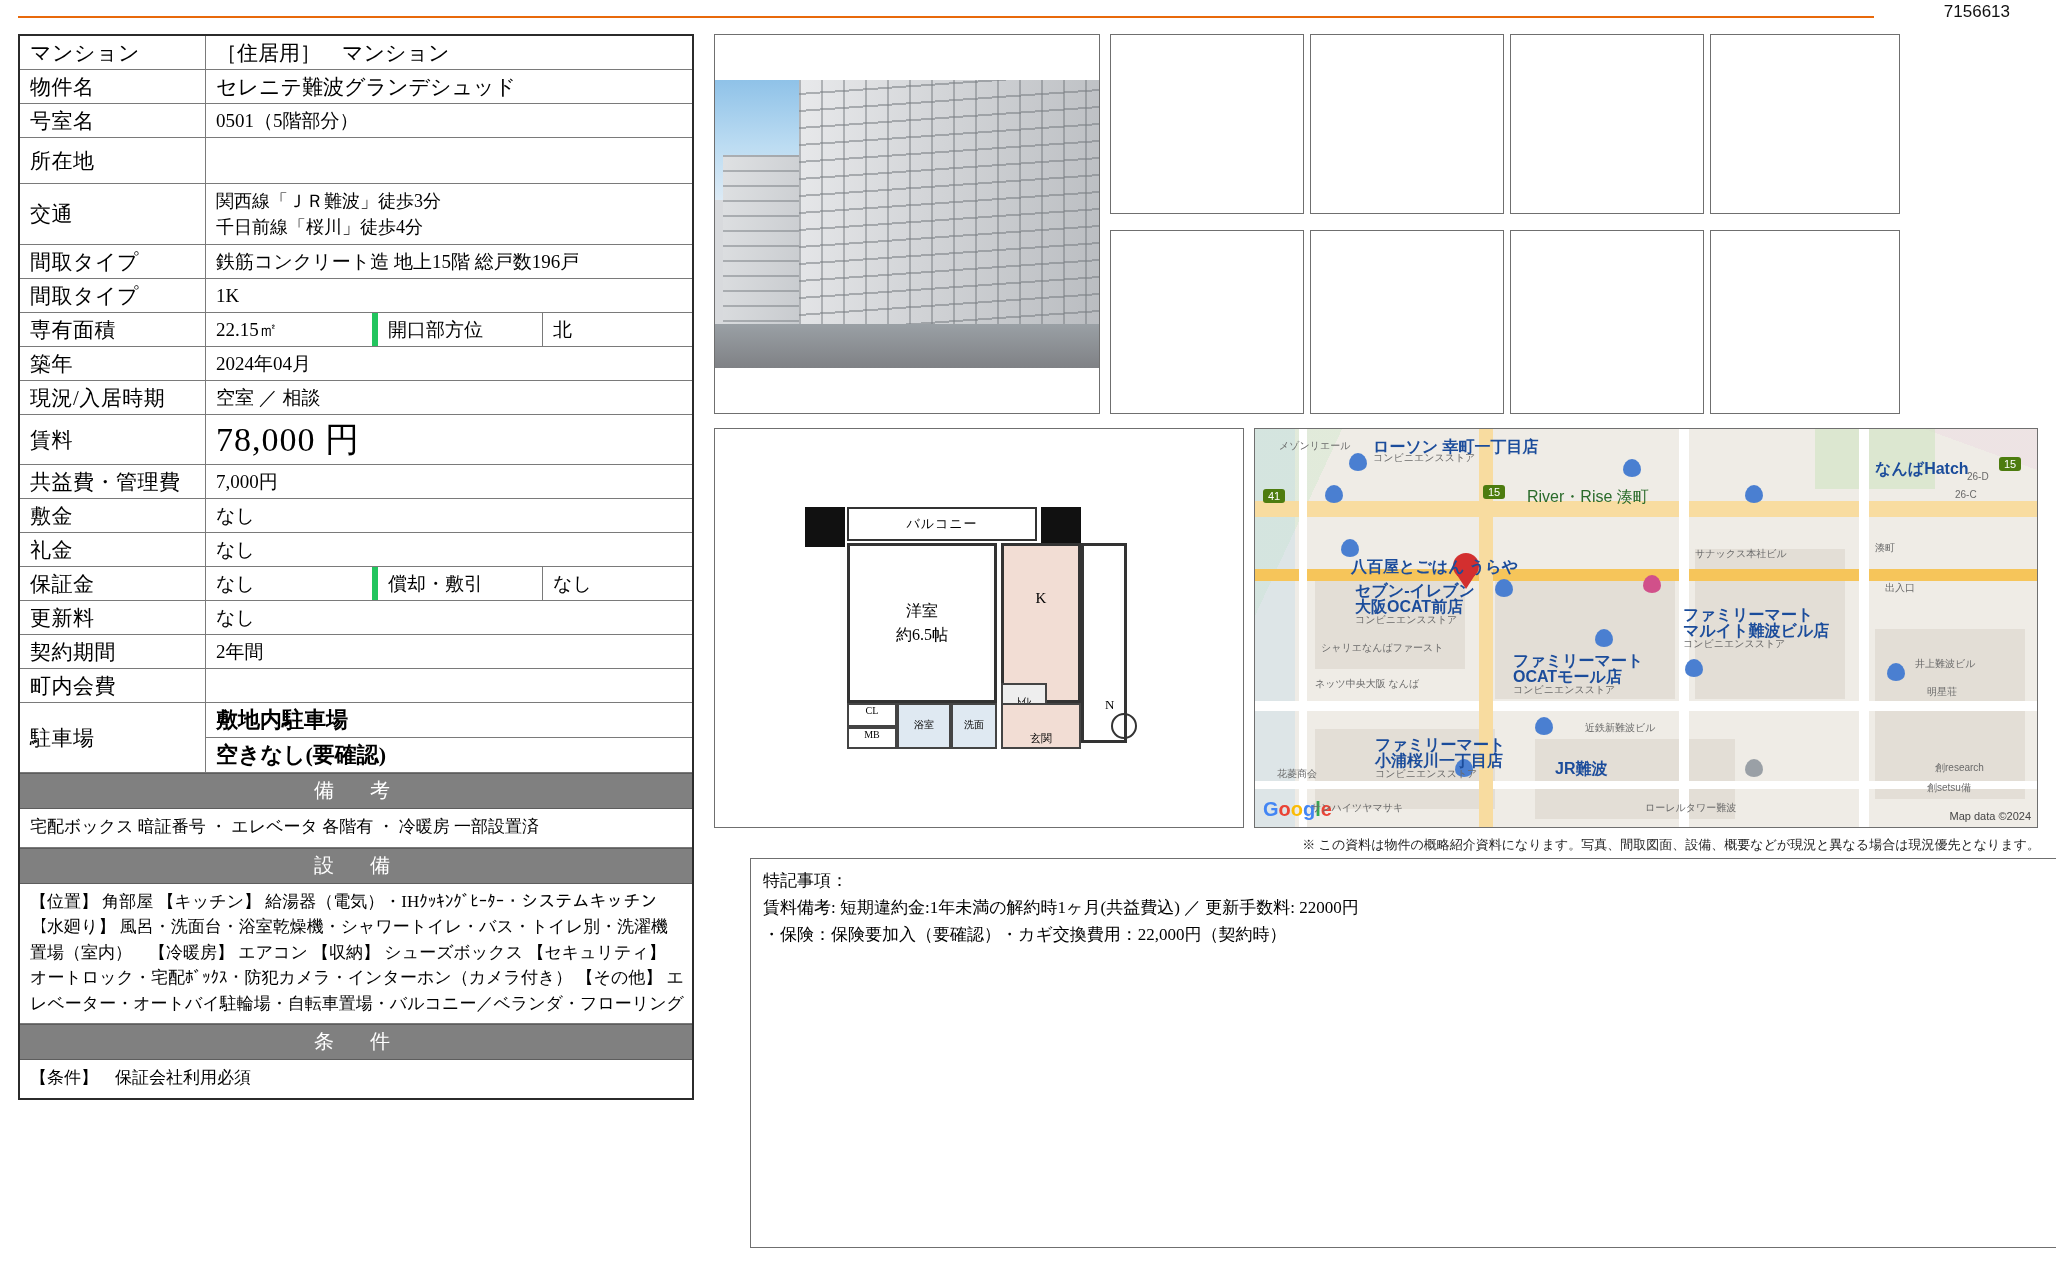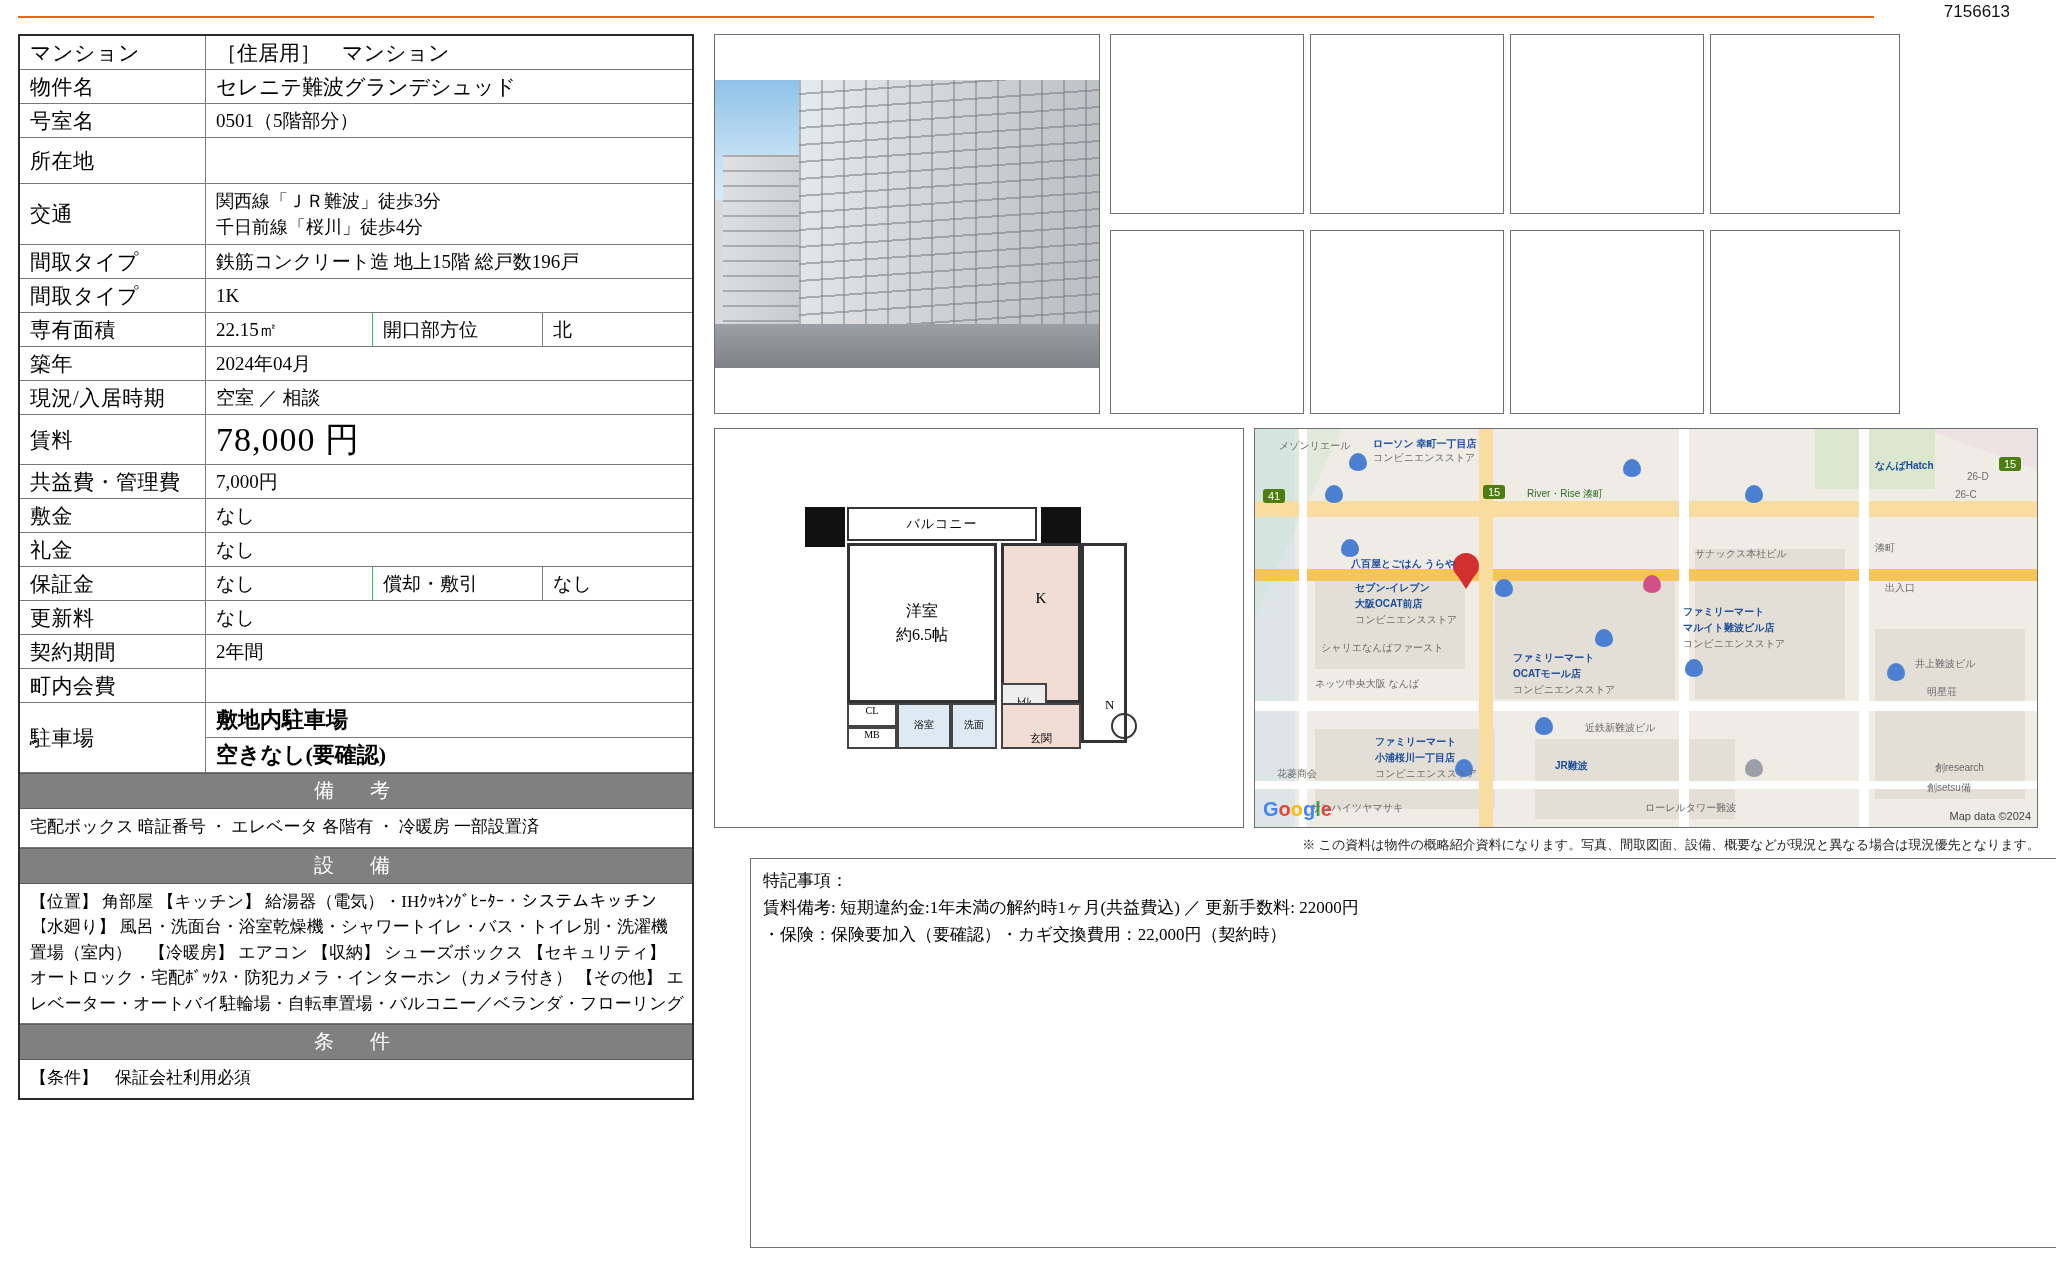--- a/index.html
+++ b/index.html
@@ -61,21 +61,21 @@
     display: flex;
     align-items: center;
     padding: 2px 6px 2px 10px;
     font-size: 19px;
   }
   .val.big {
     font-size: 21px;
   }
   .val-sub-lbl {
     flex: 0 0 170px;
-    border-left: 1px solid #22c55e;
+    border-left: 6px solid #22c55e;
     display:flex; align-items:center;
     padding: 2px 6px 2px 10px;
     font-size: 19px;
   }
   .val-sub-val {
     flex: 0 0 150px;
     border-left: 1px solid #7a7a7a;
     display:flex; align-items:center;
     padding: 2px 6px 2px 10px;
     font-size: 19px;
@@ -278,21 +278,21 @@
   }
   .bigpin {
     position:absolute; width: 26px; height: 36px;
   }
   .bigpin .head { width:26px; height:26px; border-radius:50%; background:#d32f2f; }
   .bigpin .tip {
     width:0;height:0;border-left:9px solid transparent;border-right:9px solid transparent;
     border-top:14px solid #d32f2f; margin: -4px auto 0;
   }
   .mlabel {
-    position:absolute; font-size: 10px; color:#3b3b3b; white-space:nowrap;
+    position:absolute; font-size: 16px; color:#3b3b3b; white-space:nowrap;
   }
   .mlabel.b { font-weight:bold; color:#1b4c9b; }
   .mlabel.sm { font-size:10px; color:#6a6a6a; }
   .mlabel.rt { color:#2a6b2a; }
   .gmark {
     position:absolute; left: 8px; bottom: 6px;
     font-family:"Liberation Sans", sans-serif;
     font-size: 20px; font-weight:bold;
   }
   .gmark span:nth-child(1){color:#4285F4}

